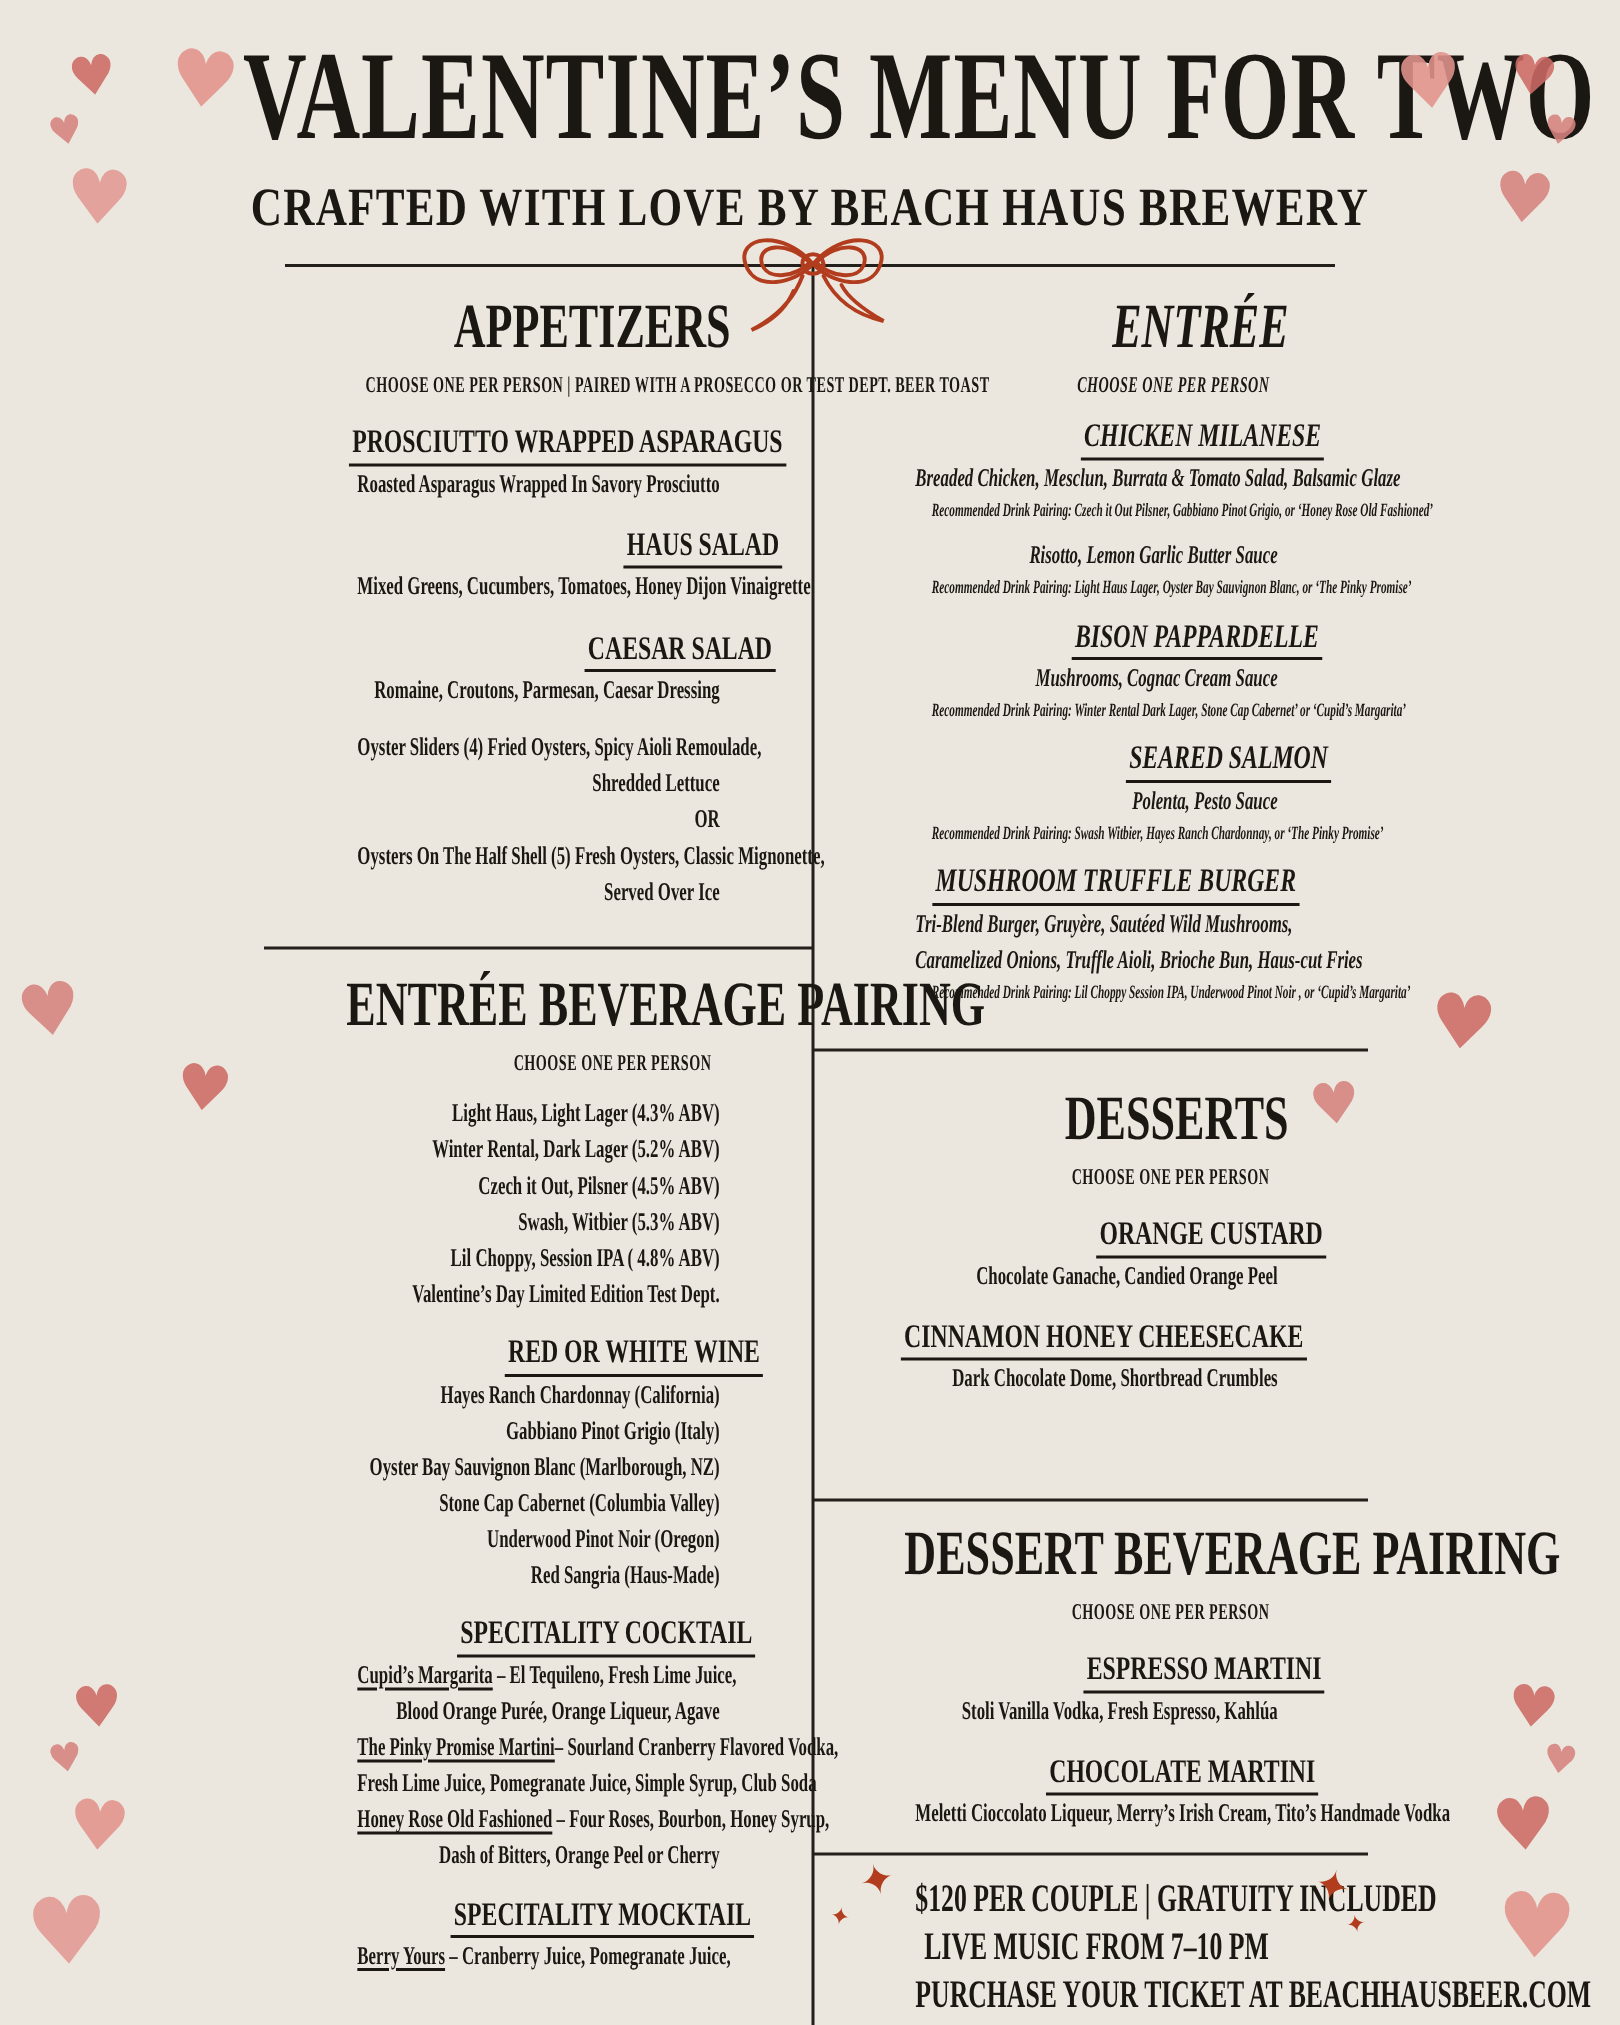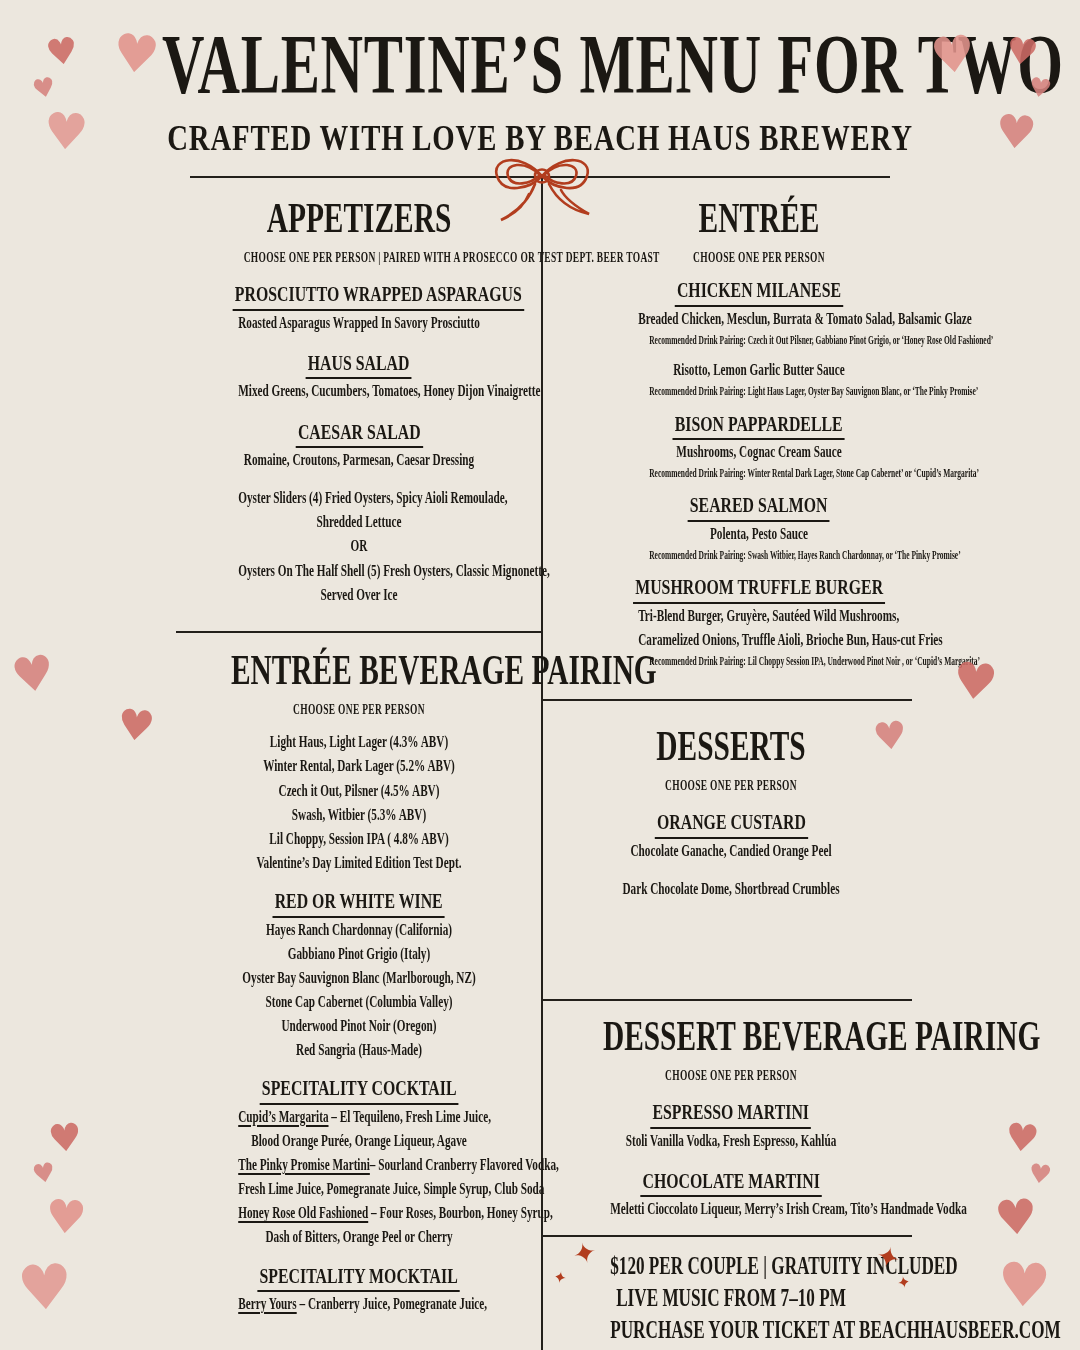--- a/index.html
+++ b/index.html
@@ -18,24 +18,24 @@
   .rule  { position:absolute; height:0; border-top:2px solid #23201b; }
   .top-rule  { top:176px; left:190px; width:700px; }
   .left-rule { top:631px; left:176px; width:366px; }
   .r1 { top:699px;  left:542px; width:370px; }
   .r2 { top:999px;  left:542px; width:370px; }
   .r3 { top:1235px; left:542px; width:370px; }
   .vline { position:absolute; top:178px; left:541px; width:2px; height:1172px; background:#23201b; }
 
   .bow { position:absolute; top:144px; left:477px; width:130px; height:94px; z-index:3; }
 
-  .sec { position:absolute; text-align:center; }
+  .sec { position:absolute; text-align:right; }
   .appetizers  { top:196px;  left:176px; width:366px; }
   .entree-bev  { top:648px;  left:176px; width:366px; --gap:12px; }
-  .entree      { top:196px;  left:576px; width:366px; --gap:10px; }
+  .entree      { top:196px;  left:548px; width:366px;font-style:italic; --gap:10px; }
   .desserts    { top:724px;  left:548px; width:366px; }
   .dessert-bev { top:1014px; left:548px; width:366px; }
 
   .sec-title { font-size:42px; line-height:1.06; white-space:nowrap; transform:scaleX(0.70); }
   .sec-note  { margin-top:7px; font-size:15px; line-height:1.25; white-space:nowrap;
                transform:scaleX(0.63); letter-spacing:0.5px; }
 
   .menu-item { margin-top:var(--gap,14px); }
   .items > .menu-item:first-child { }
   .item-name { display:inline-block; font-size:22px; line-height:1.25; white-space:nowrap;
@@ -175,20 +175,21 @@
 
   <section class="sec desserts">
     <div class="sec-title">DESSERTS</div>
     <div class="sec-note">CHOOSE ONE PER PERSON</div>
     <div class="items" id="desserts-items">
         <div class="menu-item">
           <div><span class="item-name">ORANGE CUSTARD</span></div>
           <div class="item-line">Chocolate Ganache, Candied Orange Peel</div>
         </div>
         <div class="menu-item">
+          <div><span class="item-name">CINNAMON HONEY CHEESECAKE</span></div>
           <div class="item-line">Dark Chocolate Dome, Shortbread Crumbles</div>
         </div>
       </div>
   </section>
 
   <div class="rule r2"></div>
 
   <section class="sec dessert-bev">
     <div class="sec-title">DESSERT BEVERAGE PAIRING</div>
     <div class="sec-note">CHOOSE ONE PER PERSON</div>

